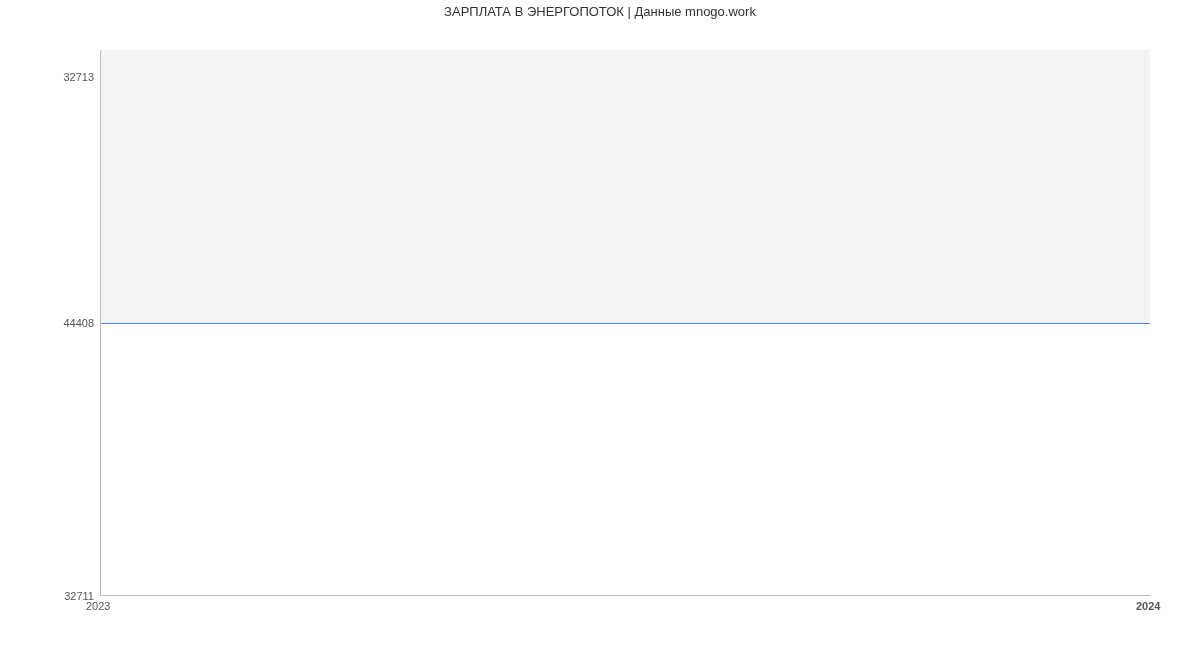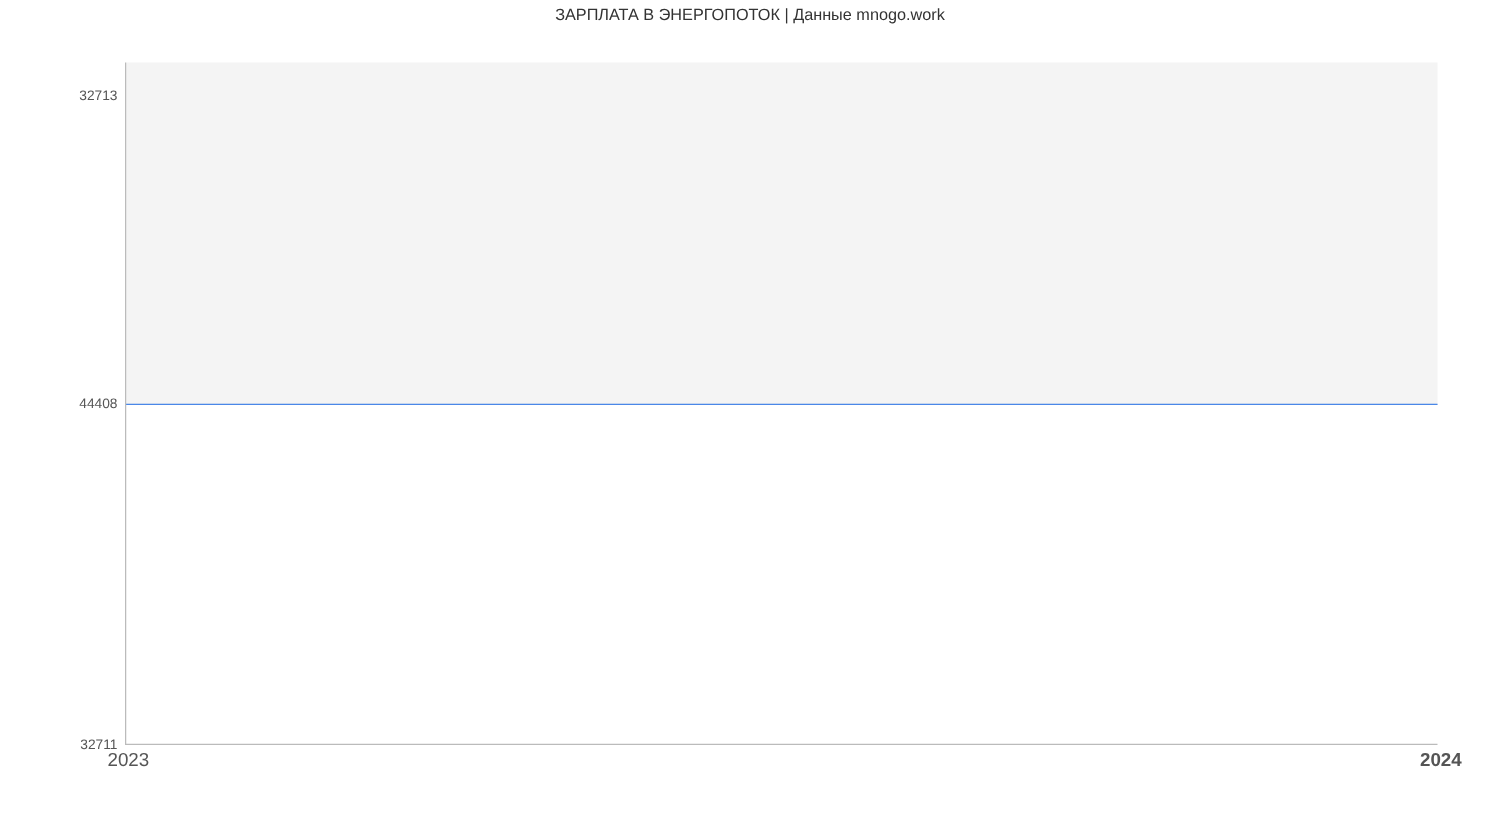--- a/index.html
+++ b/index.html
@@ -72,21 +72,21 @@
     position: absolute;
     right: 1106px;
     font-size: 11px;
     color: #555;
     transform: translateY(-50%);
     white-space: nowrap;
   }
   .xtick {
     position: absolute;
     top: 600px;
-    font-size: 15px;
+    font-size: 11px;
     color: #555;
     white-space: nowrap;
   }
 </style>
 </head>
 <body>
 
 <div class="chart-wrap">
 
   <div class="title">ЗАРПЛАТА В ЭНЕРГОПОТОК | Данные mnogo.work</div>

